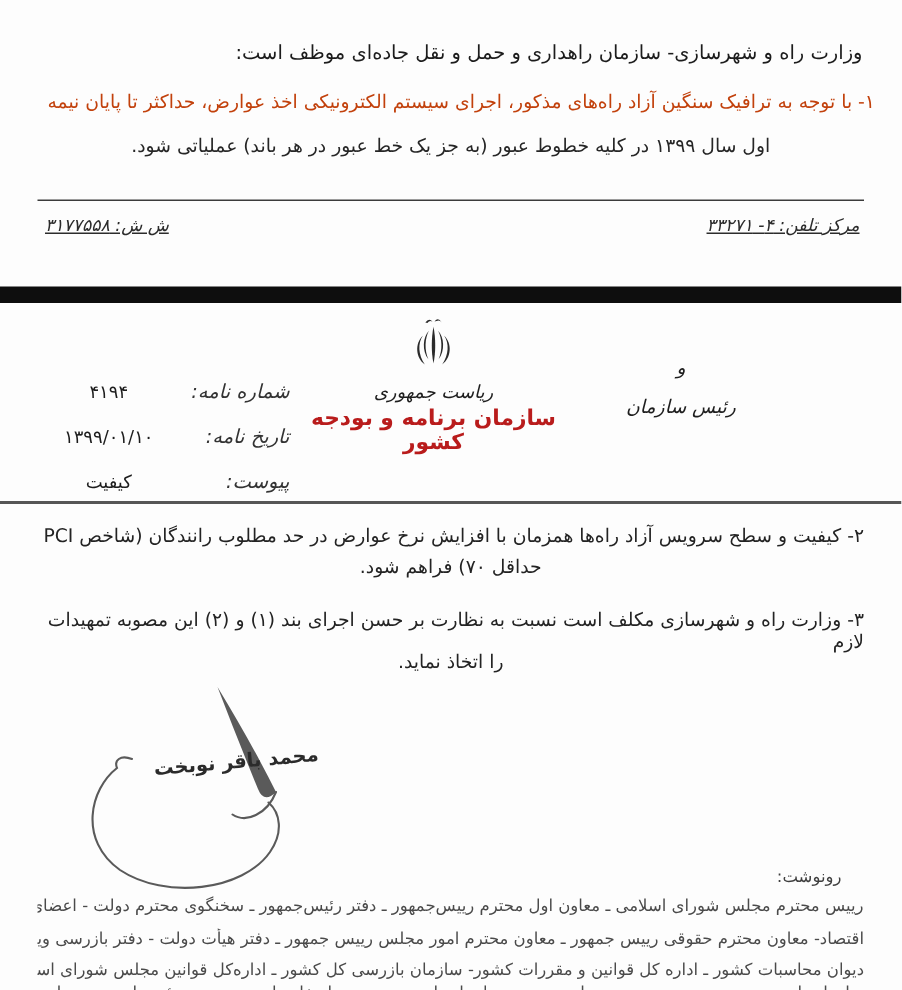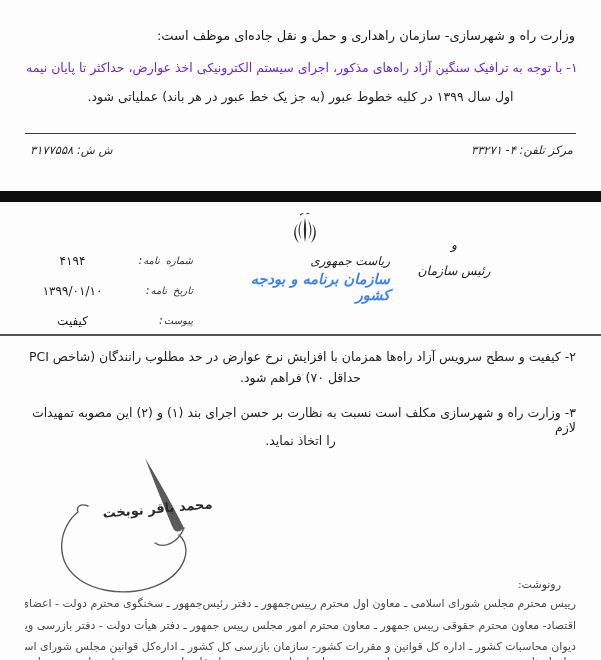--- a/index.html
+++ b/index.html
@@ -6,39 +6,39 @@
   body{
     width:601px;height:660px;overflow:hidden;position:relative;
     background:#fdfdfd;color:#222;
     font-family:"DejaVu Sans",sans-serif;
     direction:rtl;
   }
   .abs{position:absolute;}
   
   .top-heading{top:28px;right:26px;left:26px;text-align:right;
     font-size:13px;font-weight:normal;color:#1c1c1c;}
-  .top-line1{top:60px;right:12px;left:26px;text-align:left;font-size:12.5px;color:#6d28d9;}
+  .top-line1{top:60px;right:12px;left:26px;text-align:center;font-size:12.5px;color:#c2410c;}
   .top-line2{top:89px;right:26px;left:26px;text-align:center;font-size:12.5px;color:#262626;}
   
   .rule-thin{top:133px;left:25px;right:25px;border-top:1.6px solid #3c3c3c;height:0;}
   .contact{top:143px;right:28px;left:30px;display:flex;justify-content:space-between;
     align-items:flex-start;font-size:11.5px;font-style:italic;color:#2c2c2c;}
-  .contact span{white-space:nowrap;}
+  .contact span{white-space:nowrap;text-decoration:underline;}
   
   .black-bar{top:191px;left:0;width:601px;height:11px;background:#0e0e0e;}
   
   .lh-right{top:232px;right:72px;width:150px;text-align:center;
     font-style:italic;font-size:12.5px;color:#1e1e1e;line-height:26px;}
-  .lh-center{top:208px;left:220px;width:170px;text-align:right;}
+  .lh-center{top:208px;left:204px;width:170px;text-align:center;}
   .emblem{width:34px;height:42px;display:block;margin:0 auto;}
   .org1{font-style:italic;font-size:12px;color:#1e1e1e;margin-top:4px;}
-  .org2{font-style:italic;font-size:14.5px;font-weight:bold;color:#3b82f6;margin-top:3px;}
+  .org2{font-size:14.5px;font-weight:bold;color:#b91c1c;margin-top:3px;}
   .lh-fields{top:246px;left:25px;width:168px;}
   .lh-row{display:flex;justify-content:space-between;align-items:center;height:30px;}
-  .lh-label{font-size:10px;font-style:italic;color:#333;font-family:Liberation Mono, monospace;}
+  .lh-label{font-size:13px;font-style:italic;color:#333;}
   .lh-value{font-size:12px;color:#1c1c1c;width:95px;text-align:center;}
   
   .rule-mid{top:334px;left:0;right:0;border-top:2px solid #565656;height:0;}
   
   .b-line{right:25px;left:25px;font-size:12.5px;color:#232323;}
   .b21{top:349px;text-align:right;}
   .b22{top:370px;text-align:center;}
   .b31{top:405px;text-align:right;}
   .b32{top:433px;text-align:center;}
   

